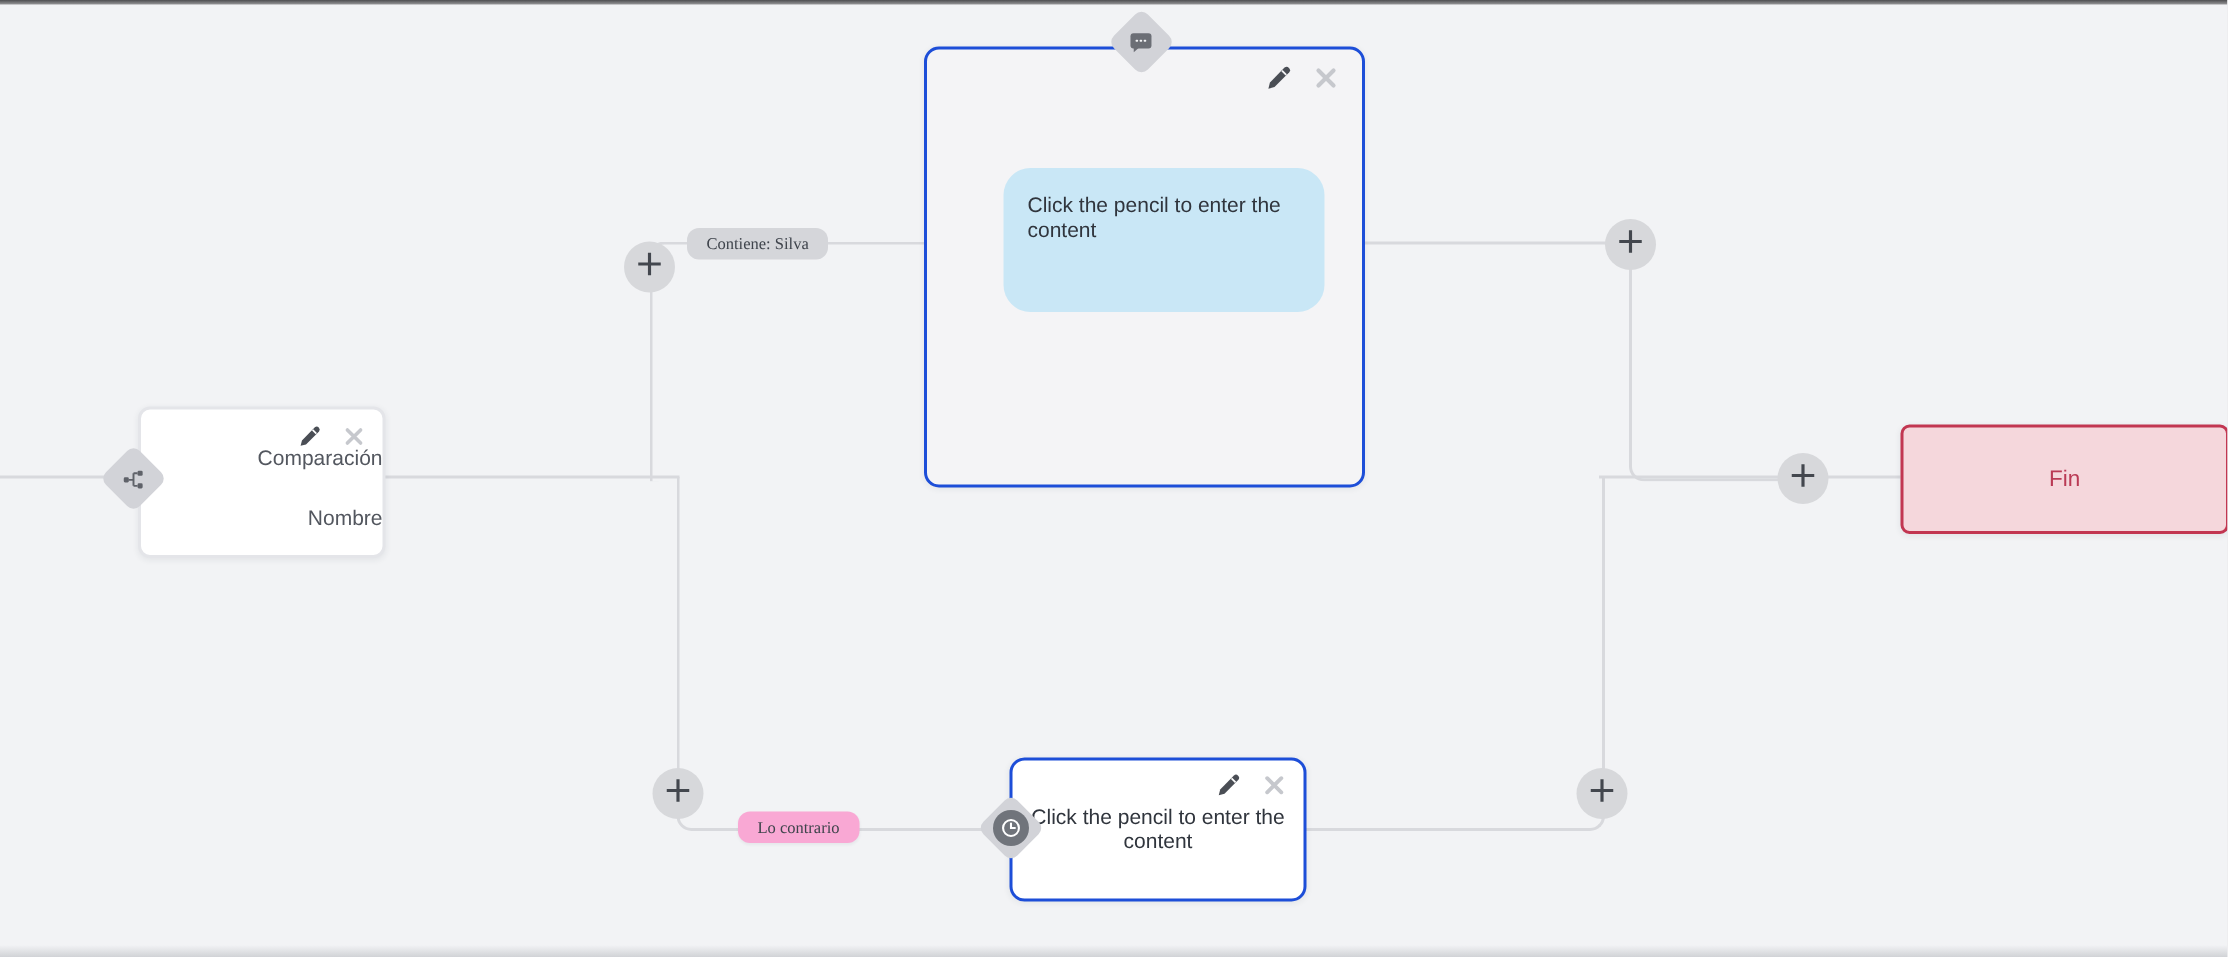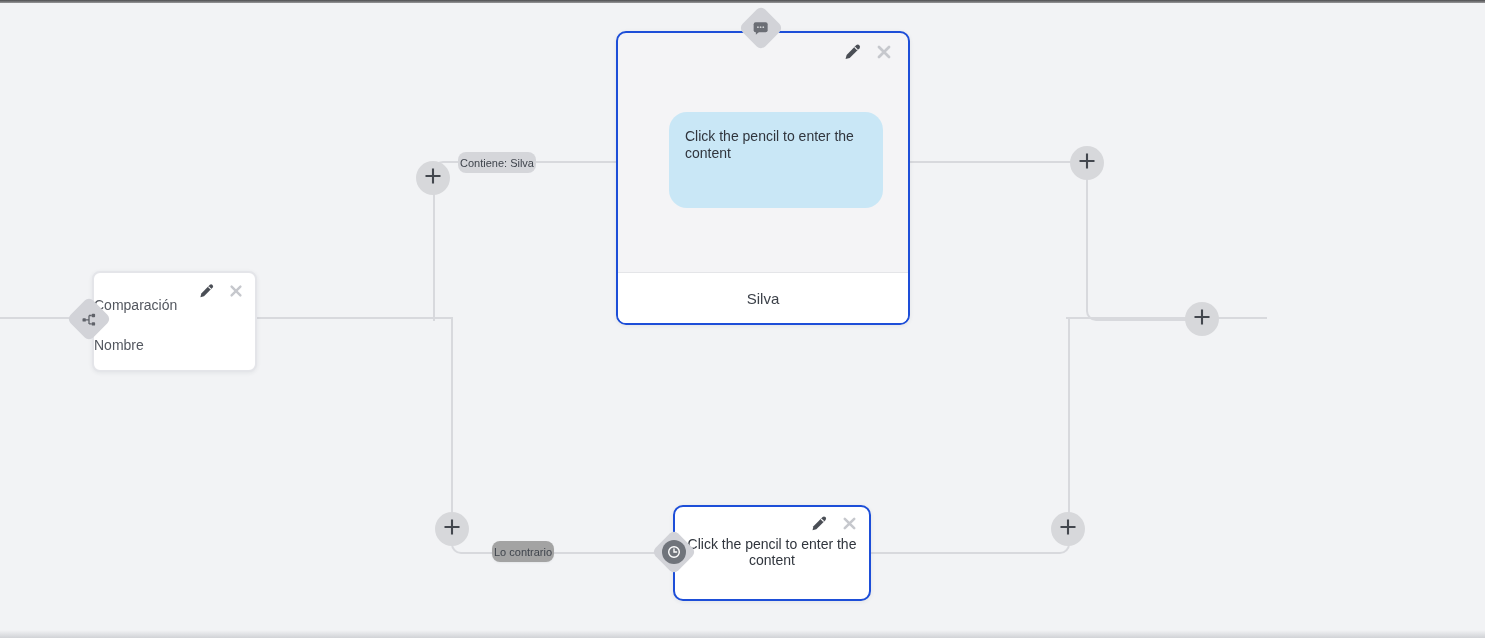--- a/index.html
+++ b/index.html
@@ -19,36 +19,36 @@
   .bend-ul{border-left:2px solid #d8d9dd;border-top:2px solid #d8d9dd;border-top-left-radius:10px;}
   .bend-dl{border-left:2px solid #d8d9dd;border-bottom:2px solid #d8d9dd;border-bottom-left-radius:10px;}
   .bend-dr{border-right:2px solid #d8d9dd;border-bottom:2px solid #d8d9dd;border-bottom-right-radius:10px;}
 
   
   .plus{position:absolute;width:34px;height:34px;border-radius:50%;
     background:#d7d8db;display:flex;align-items:center;justify-content:center;
     z-index:4;cursor:pointer;}
 
   
-  .pill{position:absolute;height:21px;padding:0 2px;border-radius:8px;
+  .pill{position:absolute;height:21px;padding:0 13px;border-radius:8px;
     display:flex;align-items:center;justify-content:flex-end;
-    font-size:11px;color:#3f444c;z-index:3;white-space:nowrap;cursor:pointer;}
+    font-size:11px;color:#3f444c;z-index:3;white-space:nowrap;cursor:pointer;font-family:Liberation Serif, serif;}
   .pill-gray{background:#d5d6da;}
-  .pill-white{background:#a3a3a3;box-shadow:0 1px 2px rgba(40,45,60,.06);}
+  .pill-white{background:#f9a8d4;box-shadow:0 1px 2px rgba(40,45,60,.06);}
 
   
   .node{position:absolute;background:#fff;box-shadow:0 1px 4px rgba(40,45,60,.08);z-index:2;}
   .node-gray{border:2px solid #e4e5e9;border-radius:8px;}
   .node-orange{border:2px solid #1d4ed8;border-radius:10px;}
 
   .actions{position:absolute;display:flex;gap:15px;align-items:center;z-index:5;}
   .icon-btn{cursor:pointer;display:flex;align-items:center;}
 
   .comp-node{left:92px;top:271px;width:161px;height:97px;}
-  .comp-text{padding-top:24px;text-align:left;font-size:14px;color:#53575f;}
+  .comp-text{padding-top:24px;text-align:right;font-size:14px;color:#53575f;}
   .comp-text .l2{margin-top:24px;}
 
   .msg-node{left:616px;top:31px;width:290px;height:290px;background:#f4f4f6;}
   .msg-bubble{position:absolute;left:51px;top:79px;width:182px;min-height:64px;
     background:#c9e7f6;border-radius:18px;padding:16px 16px;
     font-size:14px;line-height:1.18;color:#30353d;}
   .msg-footer{position:absolute;left:0;right:0;bottom:0;height:50px;background:#fff;
     border-top:1px solid #e4e5e8;border-radius:0 0 8px 8px;
     display:flex;align-items:center;justify-content:center;
     font-size:15px;color:#3c4149;}
@@ -157,21 +157,20 @@
             <path d="M9.4 3.6l2.5 2.5" stroke="#f4f4f6" stroke-width="1.1" fill="none"></path>
           </svg>
       </span>
       <span class="icon-btn">
         <svg width="16" height="16" viewBox="0 0 14 14">
             <path d="M2.6 2.6 L11.4 11.4 M11.4 2.6 L2.6 11.4" stroke="#c6c8cd" stroke-width="2.4" stroke-linecap="round" fill="none"></path>
           </svg>
       </span>
     </div>
     <div class="msg-bubble">Click the pencil to enter the content</div>
-    <div class="msg-footer">Silva</div>
   </div>
   <div class="diamond" style="left:745px;top:12px;">
     <span class="diamond-inner">
       <svg width="16" height="15" viewBox="0 0 16 15">
           <rect x="1" y="1.3" width="14" height="10.2" rx="2" fill="#6b6e75"></rect>
           <path d="M3.2 11 L3.2 14 L6.6 11Z" fill="#6b6e75"></path>
           <g fill="#f2f3f5">
             <rect x="4.4" y="5.7" width="1.7" height="1.3" rx="0.5"></rect>
             <rect x="7.1" y="5.7" width="1.7" height="1.3" rx="0.5"></rect>
             <rect x="9.8" y="5.7" width="1.7" height="1.3" rx="0.5"></rect>
@@ -200,15 +199,18 @@
     <span class="diamond-inner">
       <span class="clock-chip">
         <svg width="16" height="16" viewBox="0 0 16 16">
             <circle cx="8" cy="8" r="5.3" stroke="#ffffff" stroke-width="1.4" fill="none"></circle>
             <path d="M8 5 V8 H10.6" stroke="#ffffff" stroke-width="1.4" fill="none" stroke-linecap="round"></path>
           </svg>
       </span>
     </span>
   </div>
 
+  <div class="node end-node">
+    <span class="end-label">Fin</span>
+  </div>
 
   <div class="bottom-shade"></div>
 </div>
 
 </body></html>

